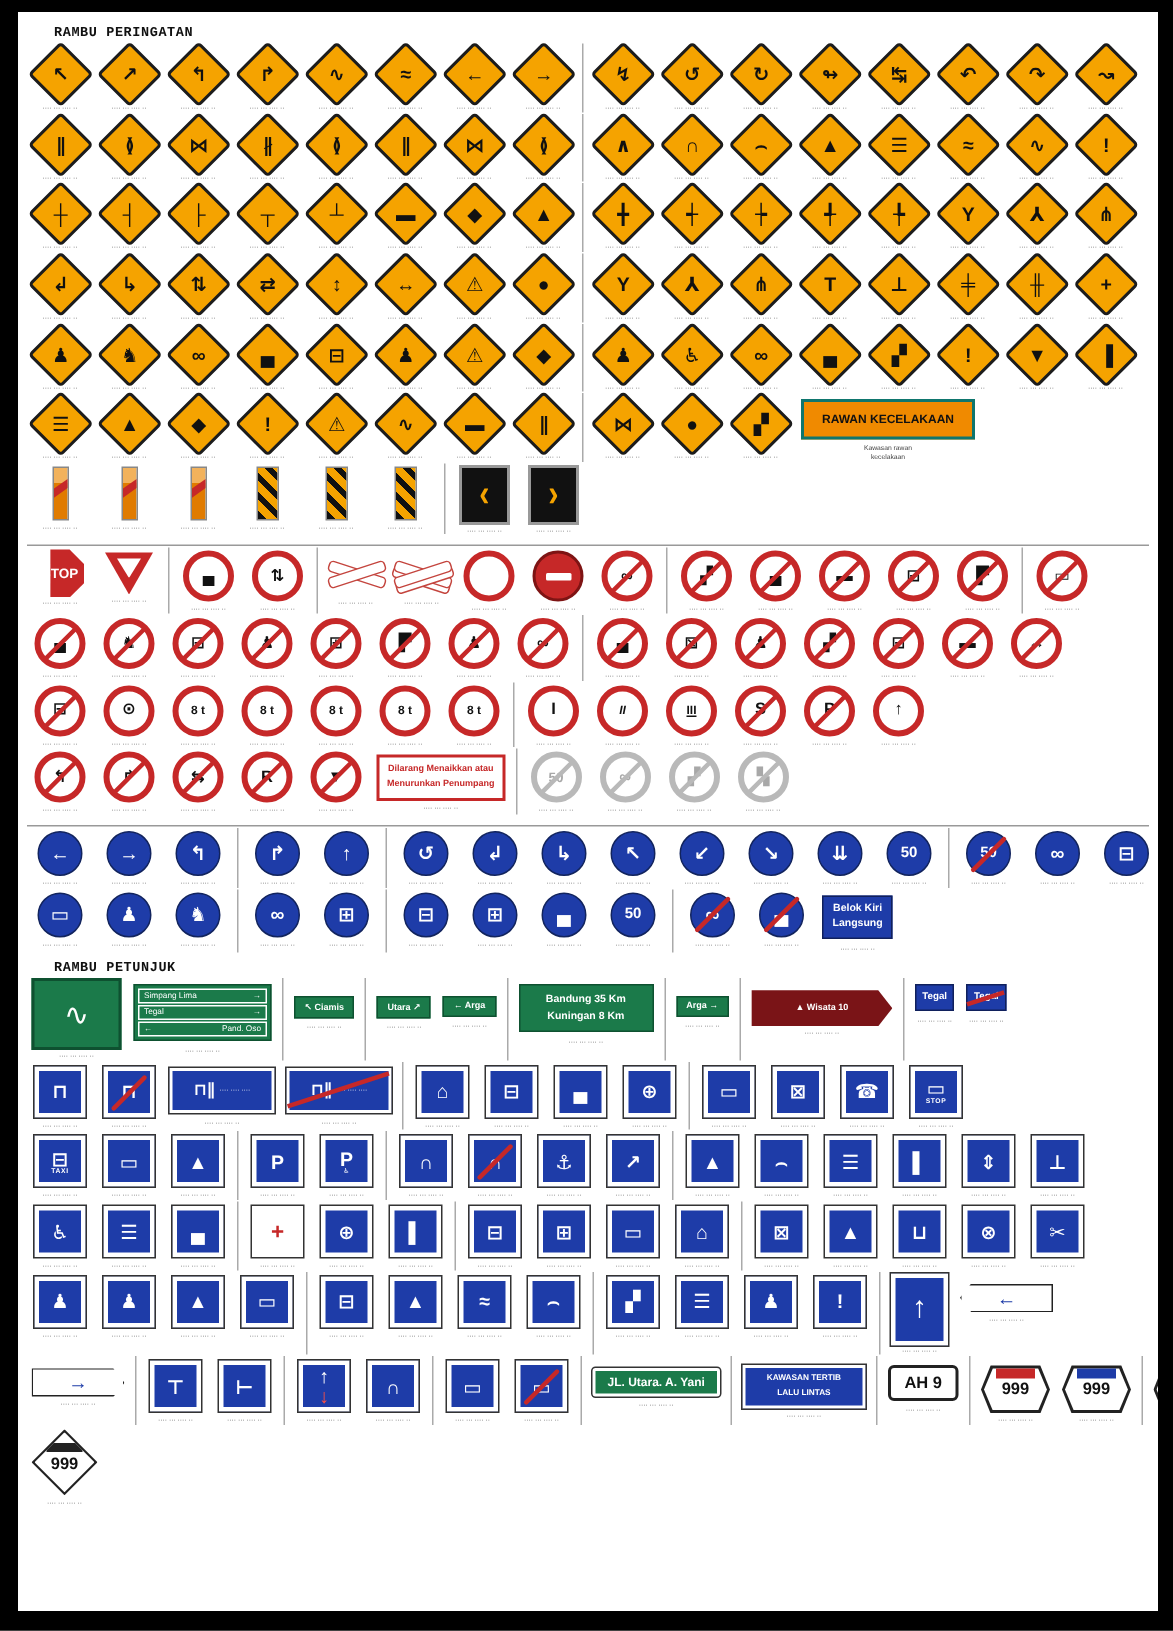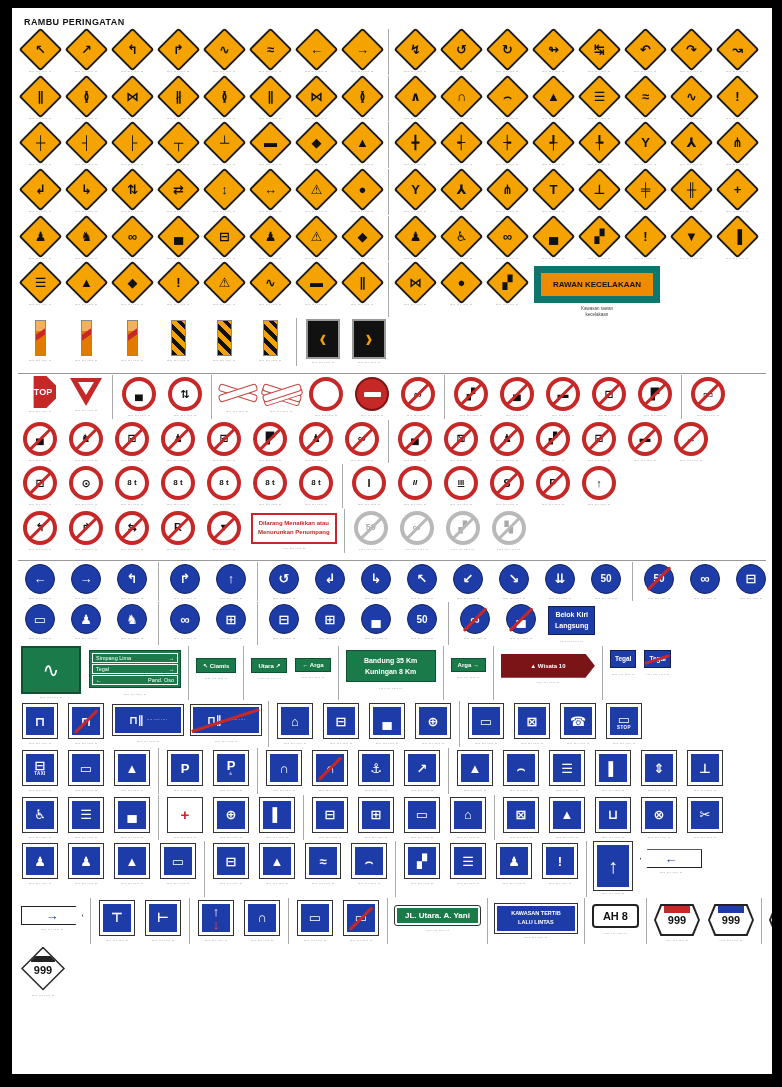--- a/index.html
+++ b/index.html
@@ -1,18 +1,18 @@
 <!DOCTYPE html>
 <html><head>
 <meta charset="utf-8">
 <style>
   html,body{margin:0;padding:0;background:#222;}
   .page{position:relative;width:782px;height:1087px;background:#000;font-family:"Liberation Sans","DejaVu Sans",sans-serif;}
   .inner{position:absolute;left:12px;top:8px;right:10px;bottom:13px;background:#fff;overflow:hidden;padding:4px 2px 0 4px;}
-  h2.sec-title{font-size:9px;font-weight:bold;color:#111;margin:5px 0 2px 8px;letter-spacing:.4px;font-family:Liberation Sans, sans-serif;}
+  h2.sec-title{font-size:9px;font-weight:bold;color:#111;margin:5px 0 2px 20px;letter-spacing:.4px;font-family:Liberation Mono, monospace;}
   .rows{}
   .row{display:flex;align-items:flex-start;gap:2px;margin:1px 0 0 2px;}
   .cell{flex:0 0 44px;width:44px;text-align:center;}
   .cell.auto{flex:0 0 auto;width:auto;padding:0 3px;}
   .cap{font-size:4.5px;color:#444;line-height:1.25;margin:1px auto 0;max-width:46px;word-break:break-word;}
   .vr{flex:0 0 1px;width:1px;background:#aaa;align-self:stretch;margin:0 2px;}
   .sep{height:1px;background:#999;margin:7px 4px 0 2px;}
   .cf{display:flex;align-items:center;justify-content:center;}
   
   .d{width:27px;height:27px;background:#F5A300;border:2px solid #1c1c1c;border-radius:3px;transform:rotate(45deg);margin:5px auto 4px;}
@@ -55,21 +55,21 @@
   .wtoll .tx{font-size:4.5px;text-align:left;line-height:1.4;}
   .rb{background:#1E3CA8;border:1px solid #10205c;color:#fff;font-size:7px;font-weight:bold;padding:3px 6px;line-height:1.5;margin:4px auto;position:relative;white-space:nowrap;}
   .rb.onea{font-size:6.5px;padding:3px 4px;}
   .slashb::after{content:"";position:absolute;left:-4%;top:45%;width:108%;height:3px;background:#C62828;transform:rotate(-18deg);}
   .gsq{width:56px;height:44px;background:#1B7A4A;border:2px solid #0e5130;color:#fff;font-size:20px;margin:0 auto;}
   .g3{width:88px;background:#1B7A4A;border:1px solid #0e5130;color:#fff;font-size:5.5px;margin:4px auto;padding:1px;}
   .g3 .ln{display:flex;justify-content:space-between;align-items:center;border:1px solid #fff;padding:1px 3px;margin:1px;}
   .g1{display:inline-flex;align-items:center;gap:3px;background:#1B7A4A;border:1px solid #0e5130;color:#fff;font-size:6px;font-weight:bold;padding:3px 6px;margin:12px auto 2px;white-space:nowrap;}
   .g2{width:88px;height:30px;background:#1B7A4A;border:1px solid #0e5130;color:#fff;font-size:7px;font-weight:bold;flex-direction:column;line-height:1.6;margin:4px auto;}
   .mar{width:94px;height:24px;background:#7A1417;color:#fff;font-size:6px;font-weight:bold;clip-path:polygon(0 0,90% 0,100% 50%,90% 100%,0 100%);margin:8px auto 2px;gap:4px;}
-  .orw{display:inline-block;background:#F08A00;border:7px solid #0f766e;color:#111;font-weight:bold;font-size:8px;padding:7px 12px;margin:4px auto 2px;white-space:nowrap;}
+  .orw{display:inline-block;background:#F08A00;border:2px solid #0f766e;color:#111;font-weight:bold;font-size:8px;padding:7px 12px;margin:4px auto 2px;white-space:nowrap;}
   .pen{width:60px;height:17px;background:#fff;border:1.5px solid #222;margin:8px auto 2px;}
   .pen span{color:#1E3CA8;font-weight:900;font-size:13px;line-height:1;}
   .pen.r{clip-path:polygon(0 0,88% 0,100% 50%,88% 100%,0 100%);}
   .pen.l{clip-path:polygon(12% 0,100% 0,100% 100%,12% 100%,0 50%);}
   .str{display:inline-block;background:#1B7A4A;border:2px solid #fff;outline:1px solid #333;border-radius:2px;color:#fff;font-size:8px;font-weight:bold;padding:3px 8px;margin:8px auto 2px;white-space:nowrap;}
   .ktl{width:74px;background:#1E3CA8;border:2px solid #fff;outline:1.5px solid #333;color:#fff;font-size:5.5px;font-weight:bold;flex-direction:column;line-height:1.7;padding:3px 2px;margin:6px auto 2px;}
   .ah{display:inline-block;background:#fff;border:2px solid #222;border-radius:4px;font-size:11px;font-weight:bold;color:#111;padding:4px 9px;margin:6px auto 2px;white-space:nowrap;}
   .hexo{width:46px;height:32px;background:#222;clip-path:polygon(0 50%,14% 0,86% 0,100% 50%,86% 100%,14% 100%);margin:6px auto 2px;}
   .hexi{width:42px;height:28px;background:#fff;clip-path:polygon(0 50%,14% 0,86% 0,100% 50%,86% 100%,14% 100%);display:flex;flex-direction:column;align-items:center;overflow:hidden;}
   .hexi .band{width:60%;height:7px;}
@@ -1205,20 +1205,21 @@
               <div class="rb">
                 <div>Belok Kiri</div>
                 <div>Langsung</div>
               </div>
               <div class="cap">···· ··· ···· ··</div>
             </div>
           </div>
         </div>
     </section>
     <section>
+      <h2 class="sec-title">RAMBU PETUNJUK</h2>
       <div class="rows">
           <div class="row">
             <div class="cell auto">
               <div class="gsq cf">
                 <span>∿</span>
               </div>
               <div class="cap">···· ··· ···· ··</div>
             </div>
             <div class="cell auto">
               <div class="g3">
@@ -1678,21 +1679,21 @@
             <div class="cell auto"><div class="str">JL. Utara. A. Yani</div><div class="cap">···· ··· ···· ··</div></div>
             <div class="vr"></div>
             <div class="cell auto">
               <div class="ktl cf">
                 <div>KAWASAN TERTIB</div>
                 <div>LALU LINTAS</div>
               </div>
               <div class="cap">···· ··· ···· ··</div>
             </div>
             <div class="vr"></div>
-            <div class="cell auto"><div class="ah">AH 8</div><div class="cap">···· ··· ···· ··</div></div>
+            <div class="cell auto"><div class="ah">AH 9</div><div class="cap">···· ··· ···· ··</div></div>
             <div class="vr"></div>
             <div class="cell auto">
               <div class="hexo cf">
                 <div class="hexi">
                   <div class="band red"></div>
                   <div class="num">999</div>
                 </div>
               </div>
               <div class="cap">···· ··· ···· ··</div>
             </div>

